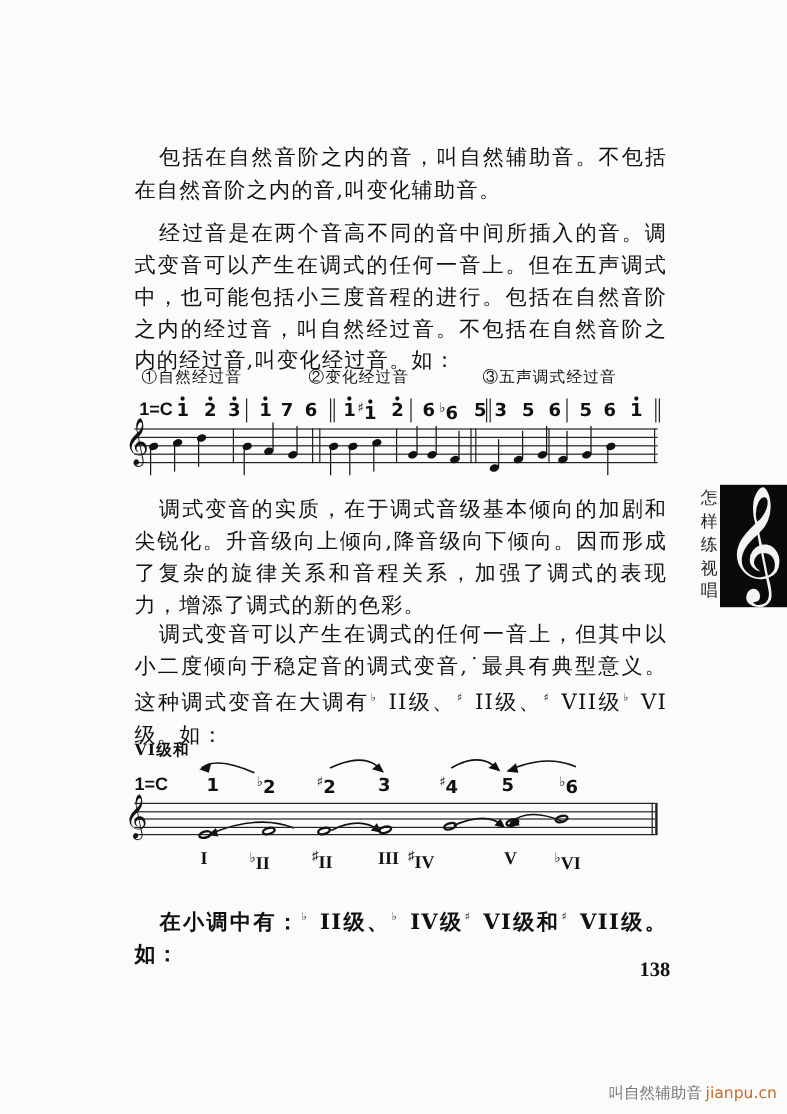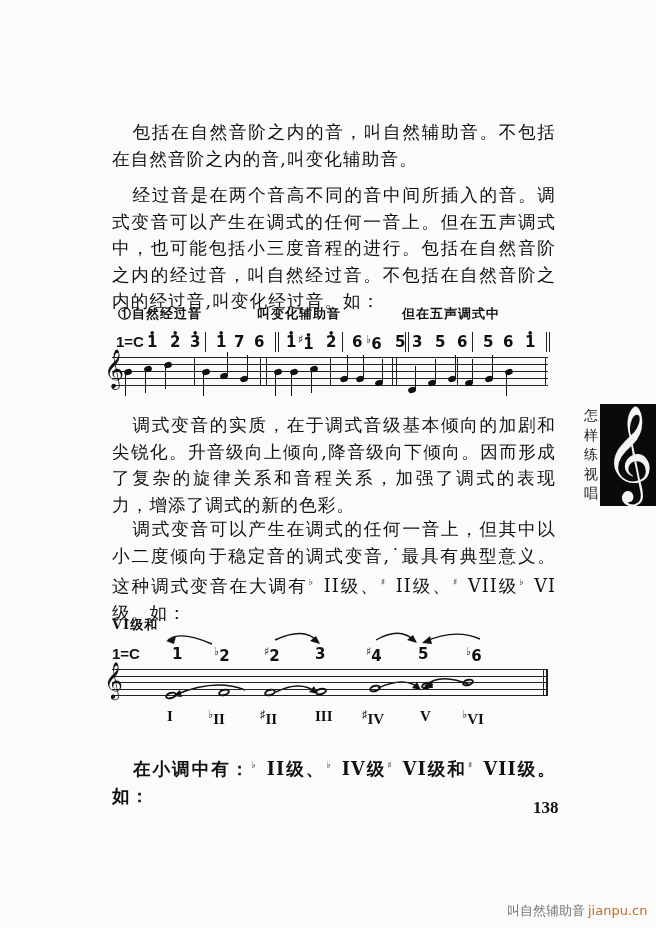--- a/index.html
+++ b/index.html
@@ -11,21 +11,21 @@
   }
   .para {
     position:absolute; left:112px; width:444px;
     font-size:17.6px; line-height:26.5px; letter-spacing:1.1px;
     font-family:"DejaVu Serif","Liberation Serif",serif;
     text-align:justify; text-align-last:left;
   }
   .para .ind { display:inline-block; width:20px; }
   .sup { font-size:9px; vertical-align:7px; margin:0 1px; }
   
-  .ex-label { position:absolute; font-size:13px; font-family:"DejaVu Serif","Liberation Serif",serif; letter-spacing:1px;font-weight:bold; }
+  .ex-label { position:absolute; font-size:13px; font-family:"DejaVu Serif","Liberation Serif",serif; letter-spacing:1px; }
   .jp { position:absolute; font-family:"DejaVu Sans","Liberation Sans",sans-serif; font-weight:bold; font-size:15px; }
   .jp .dot { position:absolute; left:50%; top:-4px; transform:translateX(-50%); font-size:10px; line-height:10px; }
   .jp.inner { position:relative; display:inline-block; }
   .key { position:absolute; font-family:Liberation Sans, sans-serif; font-weight:bold; font-size:15px; }
   .staff { position:absolute; }
   .staff .line { position:absolute; left:0; right:0; height:1px; background:#222; }
   .bar { position:absolute; background:#222; width:1.3px; }
   .note { position:absolute; width:8px; height:6px; border-radius:50%; background:#111; transform:rotate(-20deg); }
   .stem { position:absolute; width:1.2px; background:#111; }
   .whole { position:absolute; width:12px; height:7px; border-radius:50%; border:2px solid #111; box-sizing:border-box; transform:rotate(-15deg); background:transparent; }
@@ -48,22 +48,22 @@
 <div class="para" style="top:119px;">
   <span class="ind"></span><span>包括在自然音阶之内的音，叫自然辅助音。不包括在自然音阶之内的音,叫变化辅助音。</span>
 </div>
 
 <div class="para" style="top:182px;">
   <span class="ind"></span><span>经过音是在两个音高不同的音中间所插入的音。调式变音可以产生在调式的任何一音上。但在五声调式中，也可能包括小三度音程的进行。包括在自然音阶之内的经过音，叫自然经过音。不包括在自然音阶之内的经过音,叫变化经过音。如：</span>
 </div>
 
 <div>
   <span class="ex-label" style="left:118px;top:305px;">①自然经过音</span>
-  <span class="ex-label" style="left:257px;top:305px;">叫变化辅助音</span>
-  <span class="ex-label" style="left:402px;top:305px;">但在五声调式中</span>
+  <span class="ex-label" style="left:257px;top:305px;">②变化经过音</span>
+  <span class="ex-label" style="left:402px;top:305px;">③五声调式经过音</span>
 
   <span class="key" style="left:116px;top:333px;">1=C</span>
 
   <div id="jp1">
       <span class="jp" style="left: 147px; top: 333px;"><span class="jp inner">1<span class="dot">•</span></span></span>
       <span class="jp" style="left: 170px; top: 333px;"><span class="jp inner">2<span class="dot">•</span></span></span>
       <span class="jp" style="left: 190px; top: 333px;"><span class="jp inner">3<span class="dot">•</span></span></span>
       <span class="jp" style="left: 216px; top: 333px;"><span class="jp inner">1<span class="dot">•</span></span></span>
       <span class="jp" style="left: 234px; top: 333px;"><span class="jp inner">7</span></span>
       <span class="jp" style="left: 254px; top: 333px;"><span class="jp inner">6</span></span>
@@ -206,21 +206,21 @@
       <div class="whole" style="left: 315px; top: 688px;"></div>
       <div class="whole" style="left: 369px; top: 685px;"></div>
       <div class="whole" style="left: 421px; top: 682px;"></div>
       <div class="whole" style="left: 462px; top: 679px;"></div>
     </div>
   <div id="roman2">
       <span class="roman" style="left: 167px; top: 708px;"><span>I</span></span>
       <span class="roman" style="left: 208px; top: 708px;"><span class="acc">♭</span><span>II</span></span>
       <span class="roman" style="left: 260px; top: 708px;"><span class="acc">♯</span><span>II</span></span>
       <span class="roman" style="left: 315px; top: 708px;"><span>III</span></span>
-      <span class="roman" style="left: 362px; top: 708px;"><span class="acc">♯</span><span>IV</span></span>
+      <span class="roman" style="left: 340px; top: 708px;"><span class="acc">♯</span><span>IV</span></span>
       <span class="roman" style="left: 420px; top: 708px;"><span>V</span></span>
       <span class="roman" style="left: 462px; top: 708px;"><span class="acc">♭</span><span>VI</span></span>
     </div>
 </div>
 
 <div class="para" id="para5" style="top:752px;font-weight:bold;"><span class="ind"></span><span>在小调中有：</span><span class="sup">♭</span><span> II级、</span><span class="sup">♭</span><span> IV级</span><span class="sup">♯</span><span> VI级和</span><span class="sup">♯</span><span> VII级。如：</span></div>
 
 <div class="sidebar-text" id="sidetext">
     <div>怎</div>
     <div>样</div>

